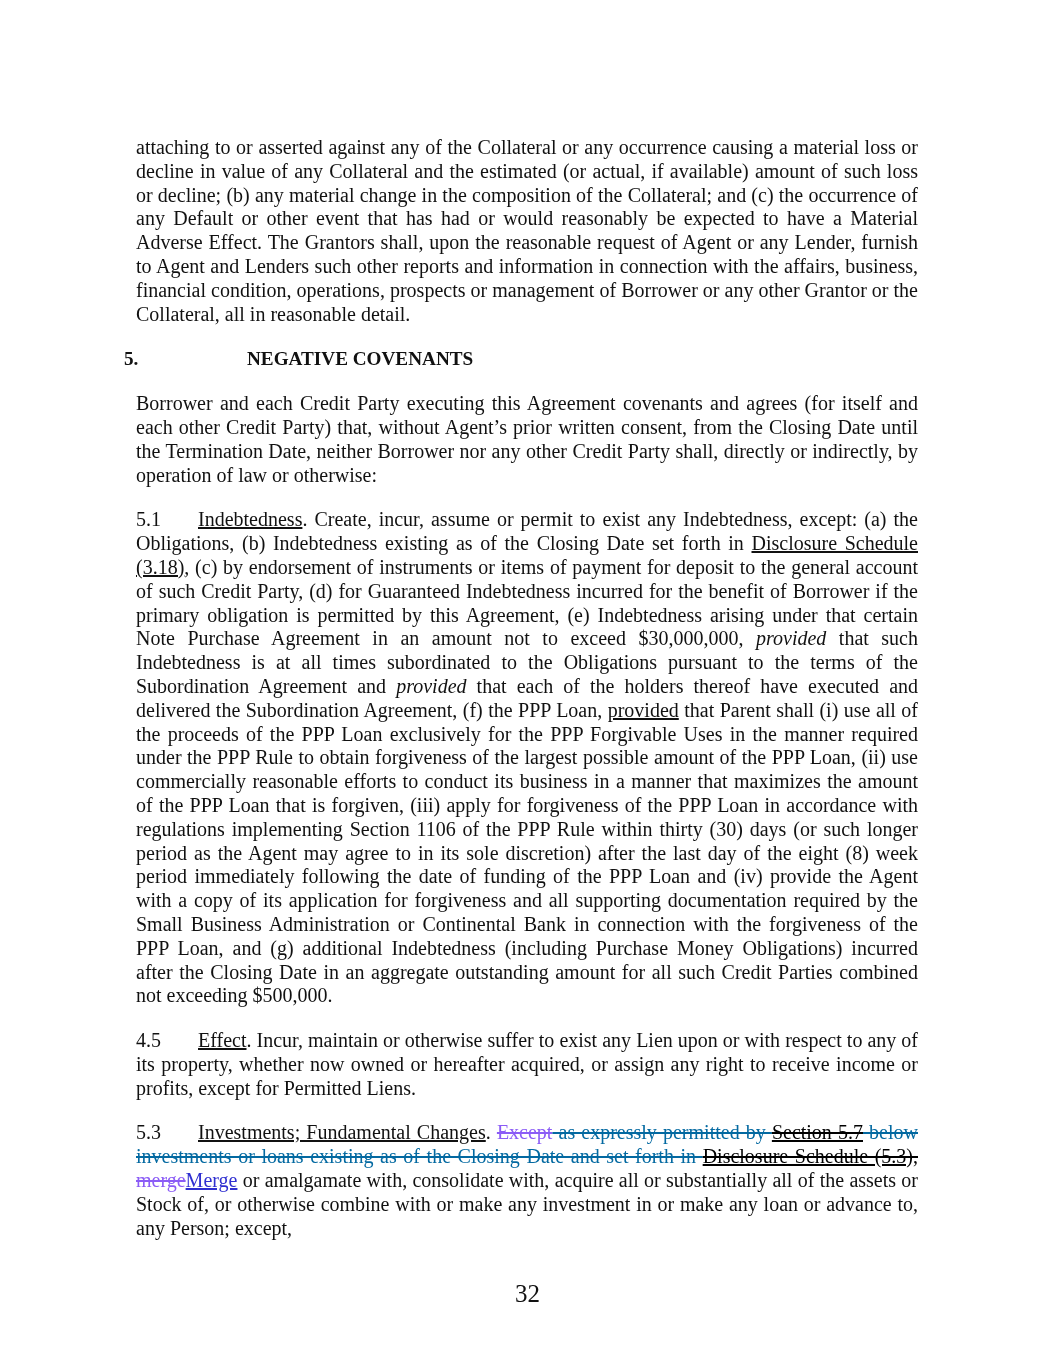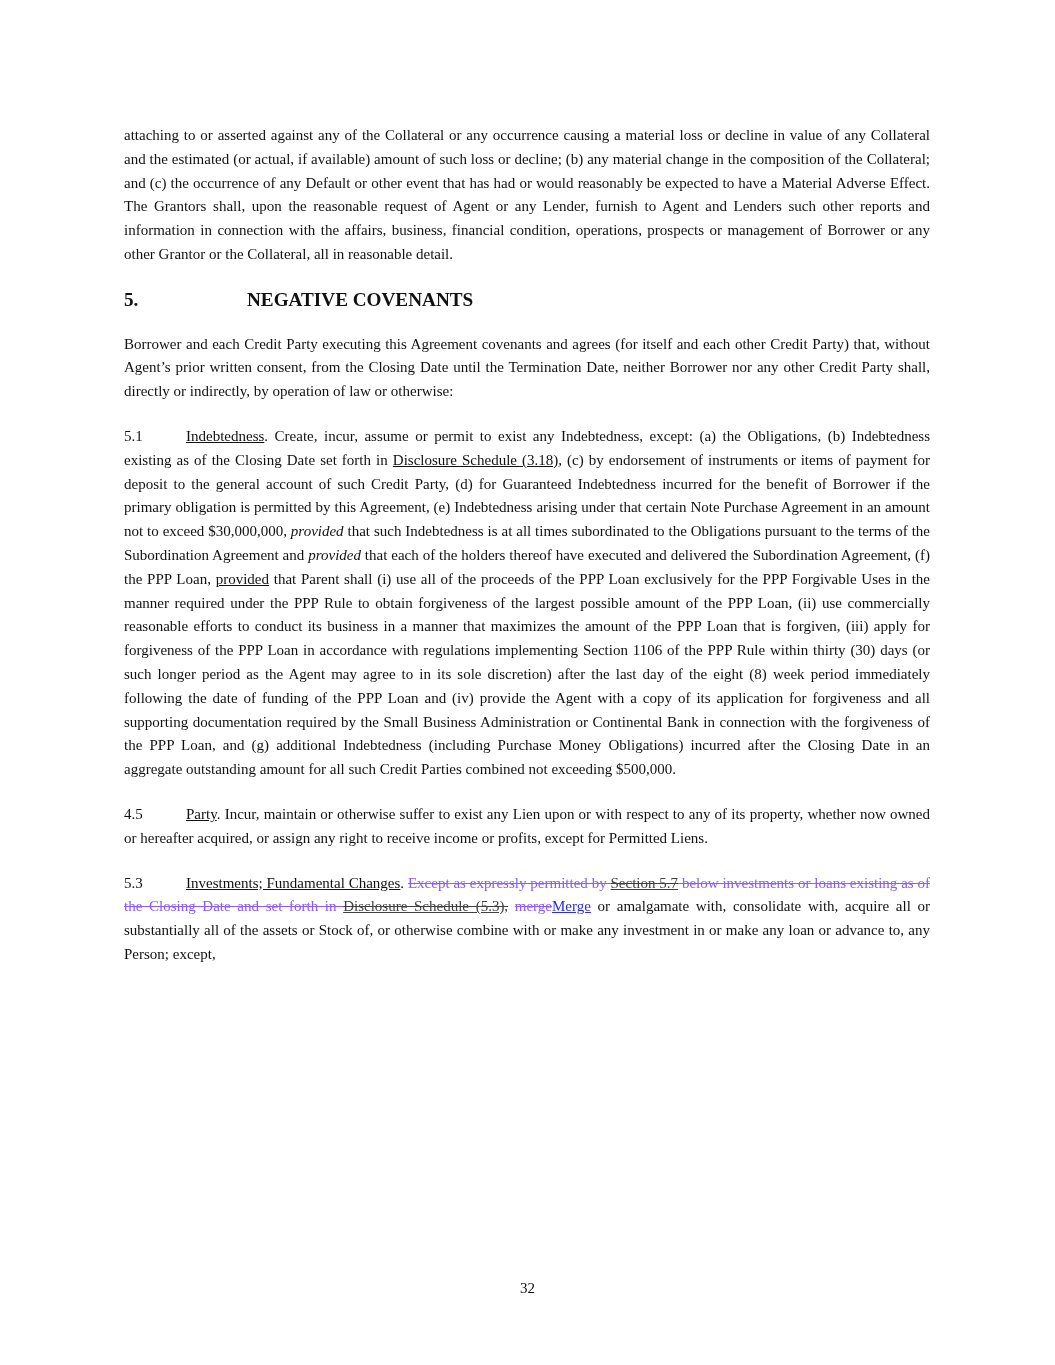--- a/index.html
+++ b/index.html
@@ -15,22 +15,22 @@
     font-family: "Liberation Serif", "DejaVu Serif", serif;
     color: #111111;
   }
   .page {
     position: absolute;
     left: 124px;
     top: 124px;
     width: 806px;
   }
   p {
-    margin: 0;
-    font-size: 15px;
+    margin: 12px;
+    font-size: 20px;
     line-height: 23.8px;
     text-align: justify;
     text-align-last: left;
   }
   .para-gap { margin-top: 21px; }
   .heading {
     font-weight: bold;
     font-size: 19.2px;
     line-height: 23.8px;
     display: flex;
@@ -38,55 +38,55 @@
   }
   .heading .num { width: 123px; display: inline-block; }
   .secnum { display: inline-block; width: 62px; }
   .u { text-decoration: underline; }
   .i { font-style: italic; }
   .del-red {
     color: #8b5cf6;
     text-decoration: line-through;
   }
   .del-green {
-    color: #8b5cf6;
+    color: #0369a1;
     text-decoration: line-through;
   }
   .del-green-u {
-    color: #404040;
+    color: #000000;
     text-decoration: line-through underline;
   }
   .ins-blue {
     color: #2f2fd0;
     text-decoration: underline;
   }
   .page-number {
     position: absolute;
     top: 1280px;
     left: 0;
     width: 1055px;
     text-align: center;
-    font-size: 15px;
+    font-size: 25px;
   }
 </style>
 </head>
 <body>
 
 <div class="page">
 
   <p>attaching to or asserted against any of the Collateral or any occurrence causing a material loss or decline in value of any Collateral and the estimated (or actual, if available) amount of such loss or decline; (b) any material change in the composition of the Collateral; and (c) the occurrence of any Default or other event that has had or would reasonably be expected to have a Material Adverse Effect.  The Grantors shall, upon the reasonable request of Agent or any Lender, furnish to Agent and Lenders such other reports and information in connection with the affairs, business, financial condition, operations, prospects or management of Borrower or any other Grantor or the Collateral, all in reasonable detail.</p>
 
   <div class="heading">
     <span class="num">5.</span>
     <span>NEGATIVE COVENANTS</span>
   </div>
 
   <p class="para-gap">Borrower and each Credit Party executing this Agreement covenants and agrees (for itself and each other Credit Party) that, without Agent’s prior written consent, from the Closing Date until the Termination Date, neither Borrower nor any other Credit Party shall, directly or indirectly, by operation of law or otherwise:</p>
 
   <p class="para-gap"><span class="secnum">5.1</span><span class="u">Indebtedness</span><span>.  Create, incur, assume or permit to exist any Indebtedness, except:  (a) the Obligations, (b)&nbsp;Indebtedness existing as of the Closing Date set forth in </span><span class="u">Disclosure Schedule (3.18)</span><span>, (c) by endorsement of instruments or items of payment for deposit to the general account of such Credit Party, (d) for Guaranteed Indebtedness incurred for the benefit of Borrower if the primary obligation is permitted by this Agreement, (e) Indebtedness arising under that certain Note Purchase Agreement in an amount not to exceed $30,000,000, </span><span class="i">provided</span><span> that such Indebtedness is at all times subordinated to the Obligations pursuant to the terms of the Subordination Agreement and </span><span class="i">provided</span><span> that each of the holders thereof have executed and delivered the Subordination Agreement, (f) the PPP Loan, </span><span class="u">provided</span><span> that Parent shall (i) use all of the proceeds of the PPP Loan exclusively for the PPP Forgivable Uses in the manner required under the PPP Rule to obtain forgiveness of the largest possible amount of the PPP Loan, (ii) use commercially reasonable efforts to conduct its business in a manner that maximizes the amount of the PPP Loan that is forgiven, (iii)&nbsp;apply for forgiveness of the PPP Loan in accordance with regulations implementing Section 1106 of the PPP Rule within thirty (30)&nbsp;days (or such longer period as the Agent may agree to in its sole discretion) after the last day of the eight (8) week period immediately following the date of funding of the PPP Loan and (iv) provide the Agent with a copy of its application for forgiveness and all supporting documentation required by the Small Business Administration or Continental Bank in connection with the forgiveness of the PPP Loan, and (g)&nbsp;additional Indebtedness (including Purchase Money Obligations) incurred after the Closing Date in an aggregate outstanding amount for all such Credit Parties combined not exceeding $500,000.</span></p>
 
-  <p class="para-gap"><span class="secnum">4.5</span><span class="u">Party</span><span>.  Incur, maintain or otherwise suffer to exist any Lien upon or with respect to any of its property, whether now owned or hereafter acquired, or assign any right to receive income or profits, except for Permitted Liens.</span></p>
+  <p class="para-gap"><span class="secnum">4.5</span><span class="u">Effect</span><span>.  Incur, maintain or otherwise suffer to exist any Lien upon or with respect to any of its property, whether now owned or hereafter acquired, or assign any right to receive income or profits, except for Permitted Liens.</span></p>
 
   <p class="para-gap"><span class="secnum">5.3</span><span class="u">Investments; Fundamental Changes</span><span>.  </span><span class="del-red">Except</span><span class="del-green"> as expressly permitted by </span><span class="del-green-u">Section 5.7</span><span class="del-green"> below investments or loans existing as of the Closing Date and set forth in </span><span class="del-green-u">Disclosure Schedule (5.3),</span> <span class="del-red">merge</span><span class="ins-blue">Merge</span><span> or amalgamate with, consolidate with, acquire all or substantially all of the assets or Stock of, or otherwise combine with or make any investment in or make any loan or advance to, any Person; except,</span></p>
 
 </div>
 
 <div class="page-number">32</div>
 
 </body></html>

